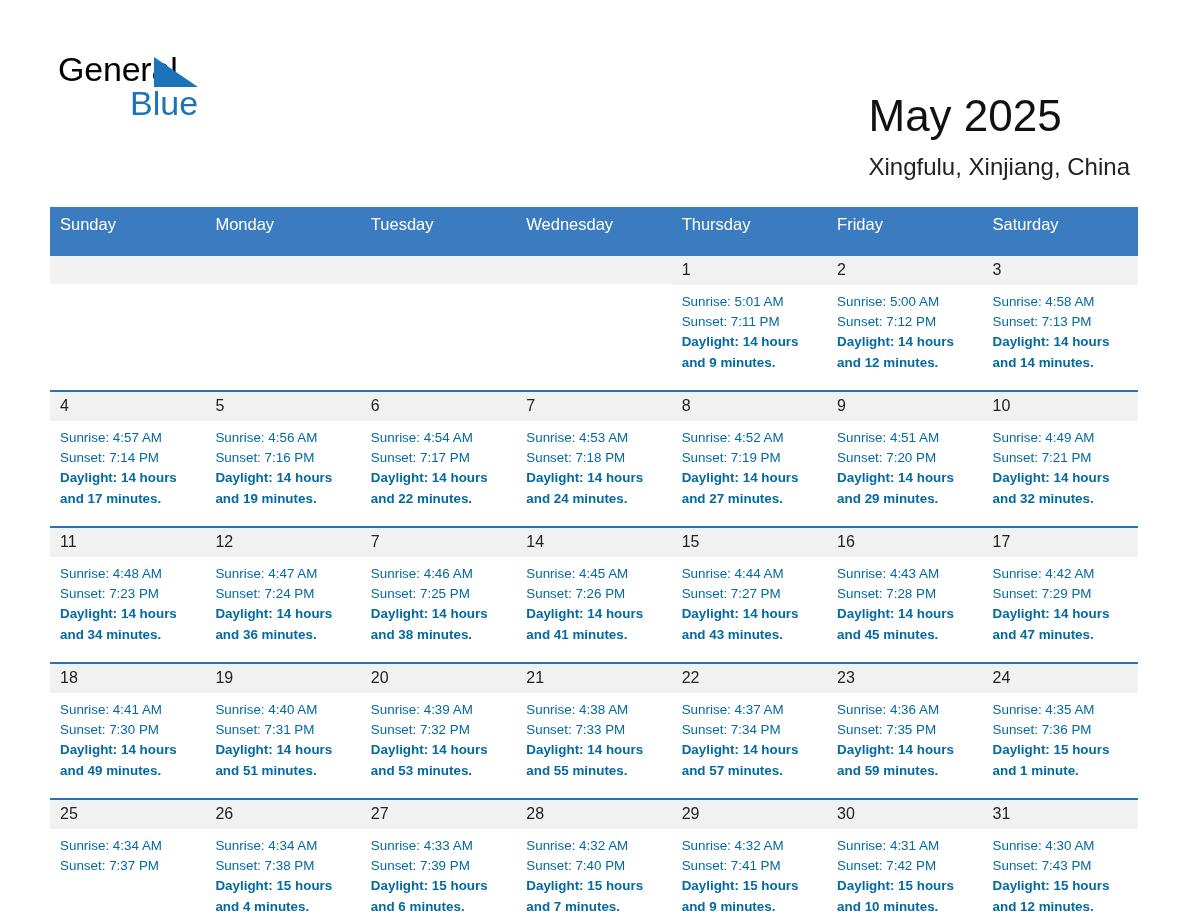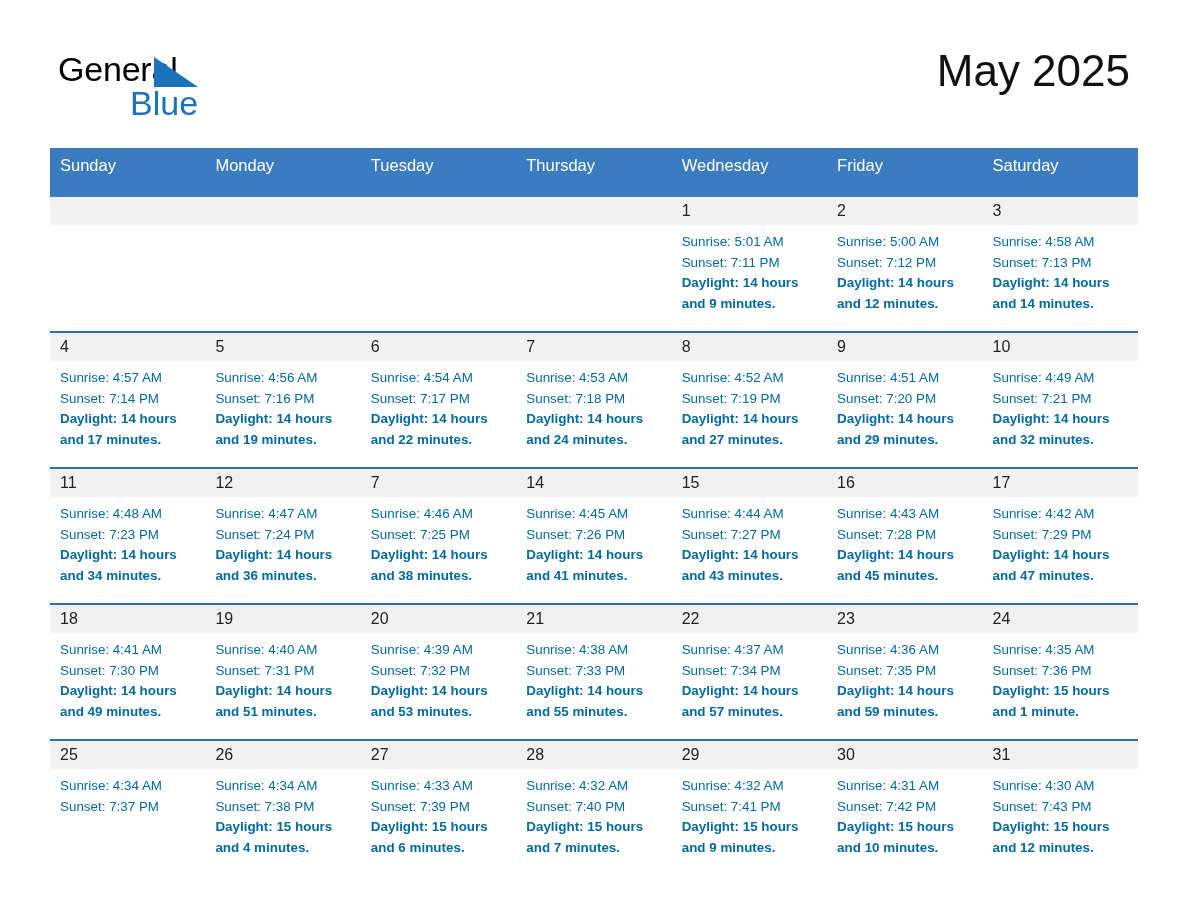--- a/index.html
+++ b/index.html
@@ -55,20 +55,21 @@
     color: #1b74bb;
     line-height: 1;
     position: absolute;
     left: 72px;
     top: 40px;
     font-family: "Liberation Sans", sans-serif;
   }
   .titles {
     text-align: left;
     padding-top: 2px;
+    margin-top: 45px;
   }
   .month-title {
     font-size: 44px;
     color: #111111;
     line-height: 1.05;
     font-weight: normal;
     margin: 0;
   }
   .location {
     font-size: 24px;
@@ -131,31 +132,32 @@
   <div class="masthead">
 
     <div class="logo">
       <span class="logo-general">General</span>
       <span class="logo-tri"></span>
       <span class="logo-blue">Blue</span>
     </div>
 
     <div class="titles">
       <h1 class="month-title">May 2025</h1>
+      <h2 class="location">Xingfulu, Xinjiang, China</h2>
     </div>
 
   </div>
 
   <div class="calendar">
     <div class="weekday-row" id="weekday-row">
         <div class="weekday">Sunday</div>
         <div class="weekday">Monday</div>
         <div class="weekday">Tuesday</div>
+        <div class="weekday">Wednesday</div>
         <div class="weekday">Thursday</div>
-        <div class="weekday">Wednesday</div>
         <div class="weekday">Friday</div>
         <div class="weekday">Saturday</div>
       </div>
     <div id="weeks-container">
         <div class="week">
           <div class="day empty">
             <div class="day-num"></div>
           </div>
           <div class="day empty">
             <div class="day-num"></div>

